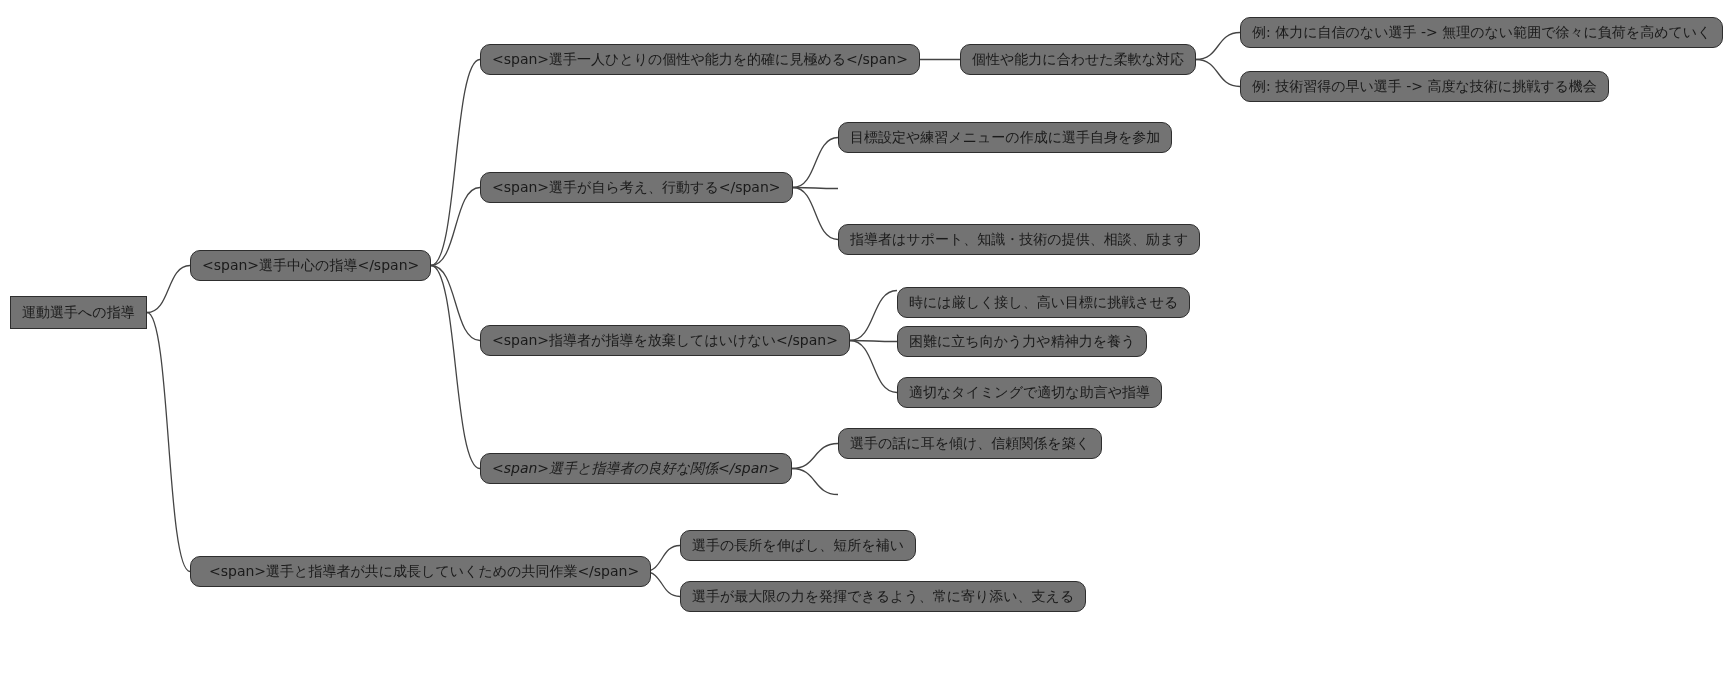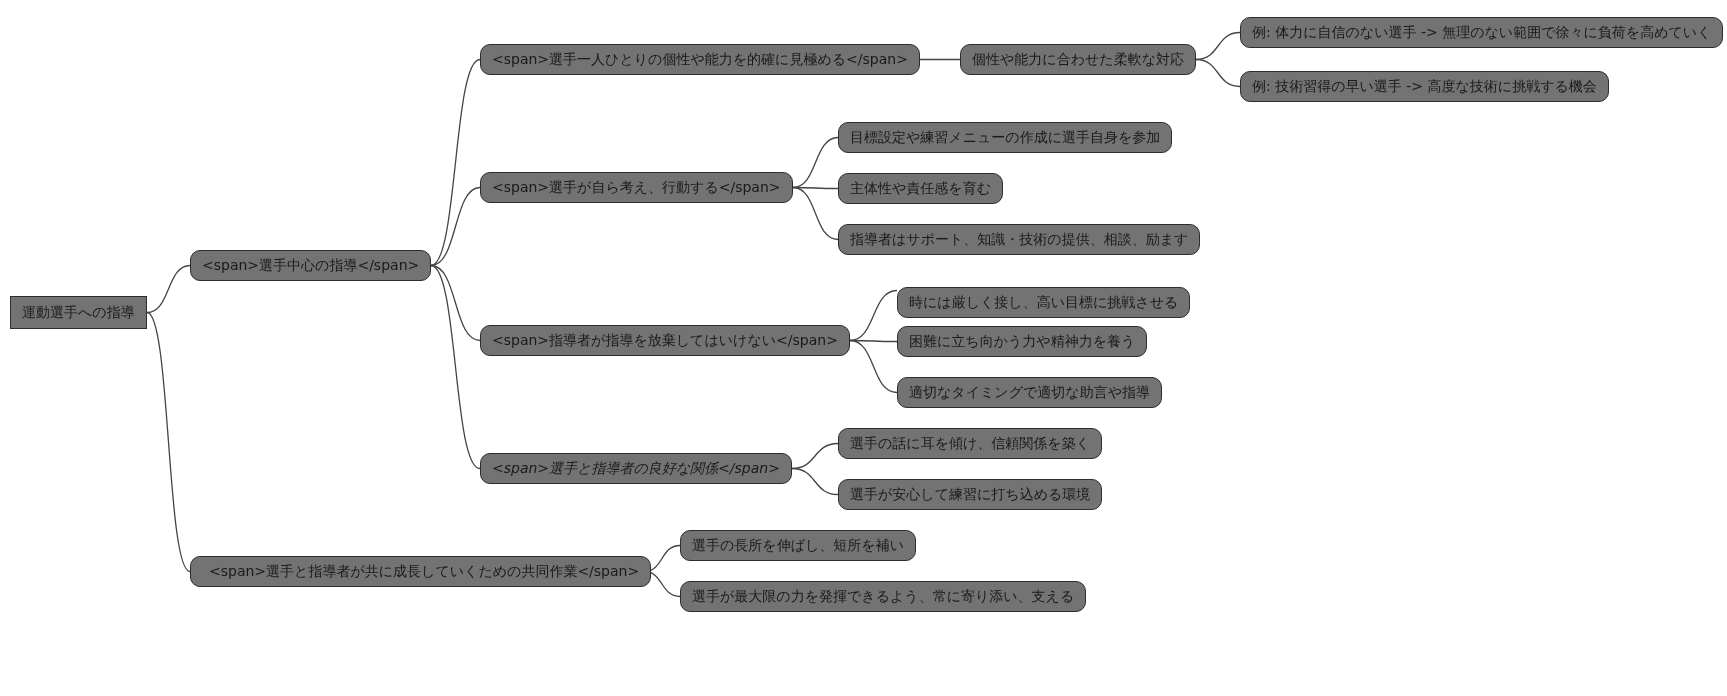--- a/index.html
+++ b/index.html
@@ -76,37 +76,35 @@
   <div class="node" id="n-c1-1-1" style="left:960px; top:44px;">個性や能力に合わせた柔軟な対応</div>
 
   <div class="node" id="n-c1-1-1-1" style="left:1240px; top:17px;">例: 体力に自信のない選手 -&gt; 無理のない範囲で徐々に負荷を高めていく</div>
 
   <div class="node" id="n-c1-1-1-2" style="left:1240px; top:71px;">例: 技術習得の早い選手 -&gt; 高度な技術に挑戦する機会</div>
 
   <div class="node" id="n-c1-2" style="left:480px; top:172px;">&lt;span&gt;選手が自ら考え、行動する&lt;/span&gt;</div>
 
   <div class="node" id="n-c1-2-1" style="left:838px; top:122px;">目標設定や練習メニューの作成に選手自身を参加</div>
 
-  <div class="node" id="n-c1-2-2" style="left:838px; top:173px;">主体性や責任感を育む</div>
 
   <div class="node" id="n-c1-2-3" style="left:838px; top:224px;">指導者はサポート、知識・技術の提供、相談、励ます</div>
 
   <div class="node" id="n-c1-3" style="left:480px; top:325px;">&lt;span&gt;指導者が指導を放棄してはいけない&lt;/span&gt;</div>
 
   <div class="node" id="n-c1-3-1" style="left:897px; top:275px;margin-top:12px;">時には厳しく接し、高い目標に挑戦させる</div>
 
   <div class="node" id="n-c1-3-2" style="left:897px; top:326px;">困難に立ち向かう力や精神力を養う</div>
 
   <div class="node" id="n-c1-3-3" style="left:897px; top:377px;">適切なタイミングで適切な助言や指導</div>
 
   <div class="node" id="n-c1-4" style="left:480px; top:453px;font-style:italic;">&lt;span&gt;選手と指導者の良好な関係&lt;/span&gt;</div>
 
   <div class="node" id="n-c1-4-1" style="left:838px; top:428px;">選手の話に耳を傾け、信頼関係を築く</div>
 
-  <div class="node" id="n-c1-4-2" style="left:838px; top:479px;">選手が安心して練習に打ち込める環境</div>
 
   <div class="node" id="n-c2" style="left:190px; top:556px;padding-left:18px;">&lt;span&gt;選手と指導者が共に成長していくための共同作業&lt;/span&gt;</div>
 
   <div class="node" id="n-c2-1" style="left:680px; top:530px;">選手の長所を伸ばし、短所を補い</div>
 
   <div class="node" id="n-c2-2" style="left:680px; top:581px;">選手が最大限の力を発揮できるよう、常に寄り添い、支える</div>
 
 </div>
 
 </body></html>

